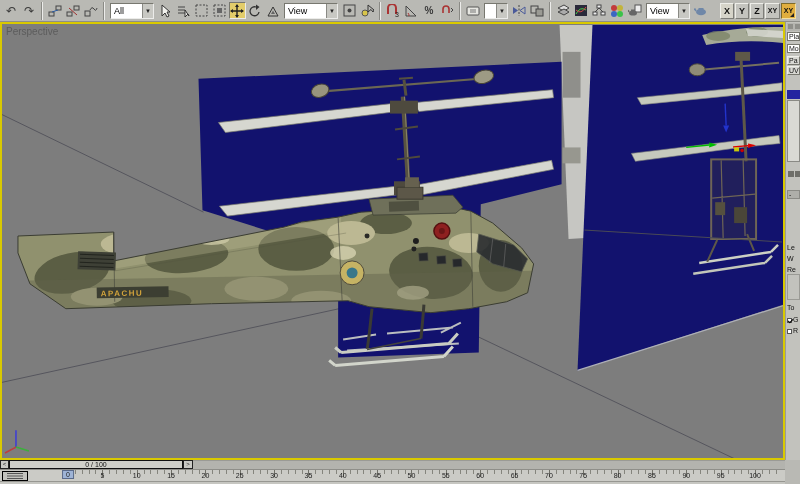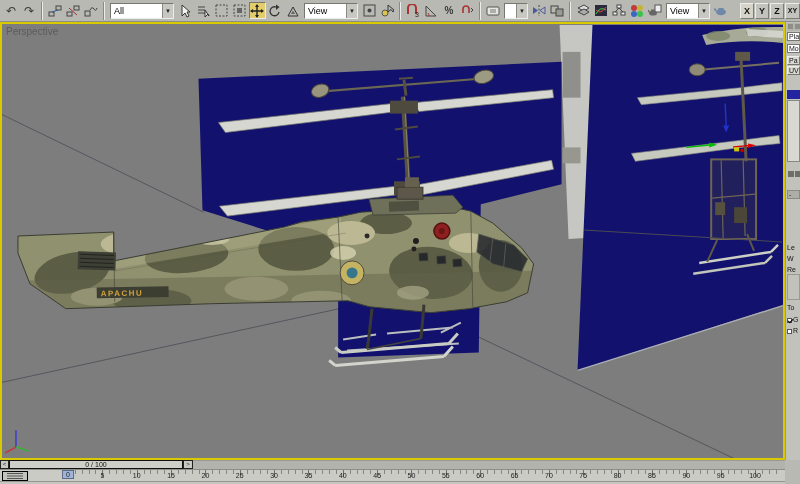--- a/index.html
+++ b/index.html
@@ -101,21 +101,21 @@
           <path d="M3,4 L11,11" stroke="#a03030" fill="none"></path>
         </svg>
     </span>
     <span class="tb">
       <svg width="14" height="14">
           <rect x="1" y="7" width="5" height="5" fill="none" stroke="#444"></rect>
           <path d="M6,6 Q8,2 10,5 T13,4" stroke="#444" fill="none"></path>
         </svg>
     </span>
     <span class="sep"></span>
-    <span class="combo" style="width:64px">
+    <span class="combo" style="width:44px">
       <span class="combo-text">All</span>
       <span class="combo-arrow">▼</span>
     </span>
     <span class="tb">
       <svg width="12" height="14">
           <polygon points="3,1 3,12 6,9 8,13 10,12 8,8 11,8" fill="#f2f2ee" stroke="#333"></polygon>
         </svg>
     </span>
     <span class="tb">
       <svg width="14" height="14">

